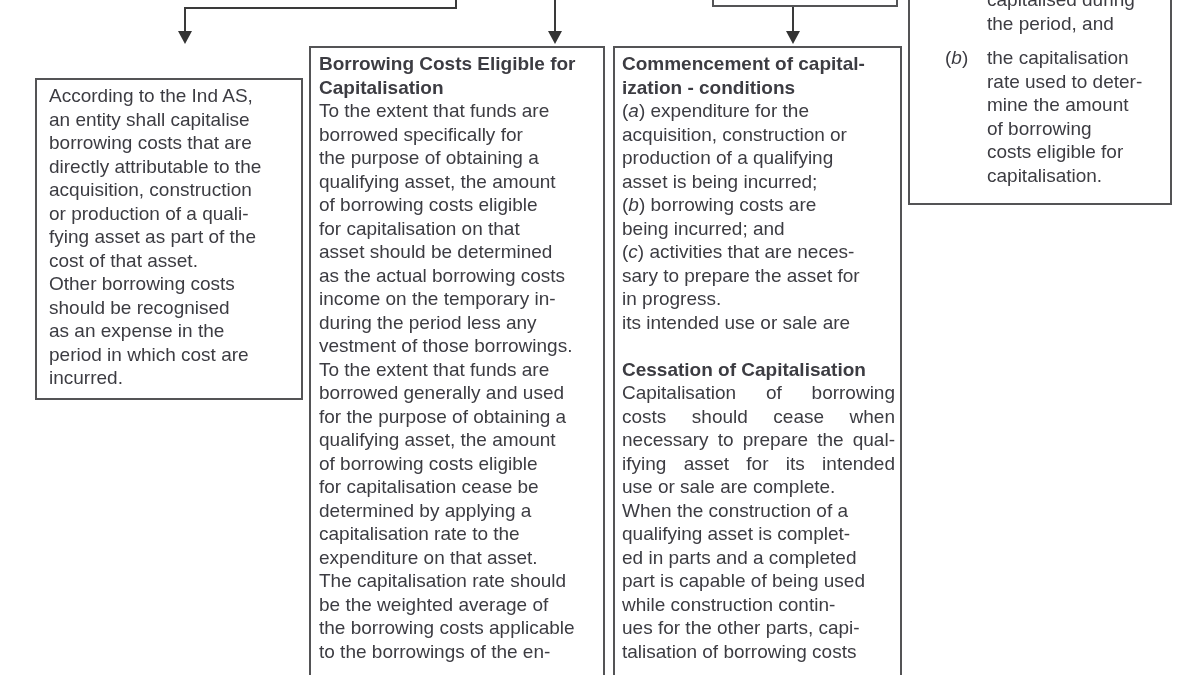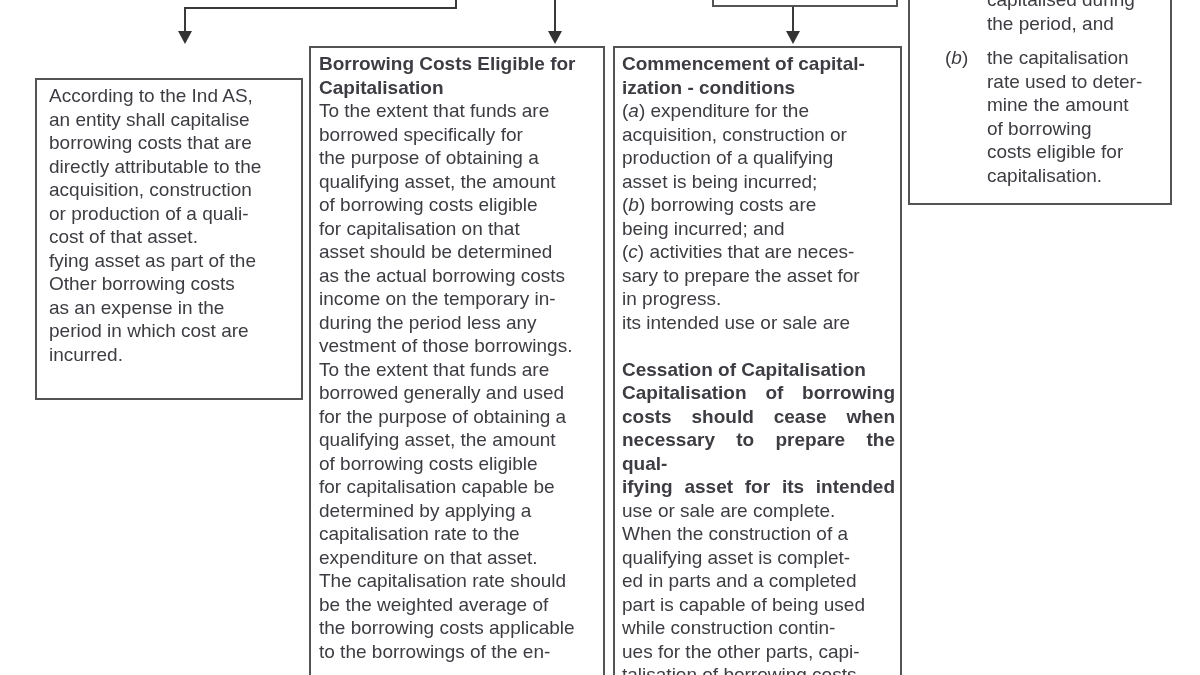--- a/index.html
+++ b/index.html
@@ -12,21 +12,21 @@
     position:absolute;
     background:#ffffff;
     border:2px solid #545456;
     color:#3c3c42;
     font-size:19px;
     line-height:23.5px;
     box-sizing:border-box;
   }
   .tline{white-space:nowrap;}
   .tline.bold{font-weight:bold;white-space:normal;}
-  .tline.just{text-align:justify;text-align-last:justify;white-space:normal;font-weight:bold;}
+  .tline.just{text-align:justify;text-align-last:justify;white-space:normal;}
   #box1{left:35px;top:46px;width:268px;height:322px;padding:4px 4px 0 12px;margin-top:32px;}
   #box2{left:309px;top:46px;width:296px;height:660px;padding:4px 4px 0 8px;}
   #box3{left:613px;top:46px;width:289px;height:660px;padding:4px 5px 0 7px;}
   #box4{left:908px;top:-40px;width:264px;height:245px;padding:26px 4px 0 35px;}
   #box4 .prelines{margin-left:42px;}
   #box4 .gap{height:11px;}
   #box4 .item{display:flex;}
   #box4 .item-label{width:42px;flex:0 0 42px;}
   
   .cline{position:absolute;background:#3a3a3a;}
@@ -57,23 +57,24 @@
 <div class="cline" style="left:792px;top:7px;width:2px;height:25px;"></div>
 <div class="arrowhead" style="left:786px;top:31px;"></div>
 
 <div id="box1" class="tbox">
     <div class="tline">According to the Ind AS,</div>
     <div class="tline">an entity shall capitalise</div>
     <div class="tline">borrowing costs that are</div>
     <div class="tline">directly attributable to the</div>
     <div class="tline">acquisition, construction</div>
     <div class="tline">or production of a quali-</div>
+    <div class="tline">fying asset as part of the</div>
     <div class="tline">cost of that asset.</div>
-    <div class="tline">fying asset as part of the</div>
     <div class="tline">Other borrowing costs</div>
+    <div class="tline">should be recognised</div>
     <div class="tline">as an expense in the</div>
     <div class="tline">period in which cost are</div>
     <div class="tline">incurred.</div>
   </div>
 
 <div id="box2" class="tbox">
     <div class="tline bold">Borrowing Costs Eligible for</div>
     <div class="tline bold">Capitalisation</div>
     <div class="tline">To the extent that funds are</div>
     <div class="tline">borrowed specifically for</div>
@@ -84,21 +85,21 @@
     <div class="tline">asset should be determined</div>
     <div class="tline">as the actual borrowing costs</div>
     <div class="tline">income on the temporary in-</div>
     <div class="tline">during the period less any</div>
     <div class="tline">vestment of those borrowings.</div>
     <div class="tline">To the extent that funds are</div>
     <div class="tline">borrowed generally and used</div>
     <div class="tline">for the purpose of obtaining a</div>
     <div class="tline">qualifying asset, the amount</div>
     <div class="tline">of borrowing costs eligible</div>
-    <div class="tline">for capitalisation capable be</div>
+    <div class="tline">for capitalisation cease be</div>
     <div class="tline">determined by applying a</div>
     <div class="tline">capitalisation rate to the</div>
     <div class="tline">expenditure on that asset.</div>
     <div class="tline">The capitalisation rate should</div>
     <div class="tline">be the weighted average of</div>
     <div class="tline">the borrowing costs applicable</div>
     <div class="tline">to the borrowings of the en-</div>
   </div>
 
 <div id="box3" class="tbox">

